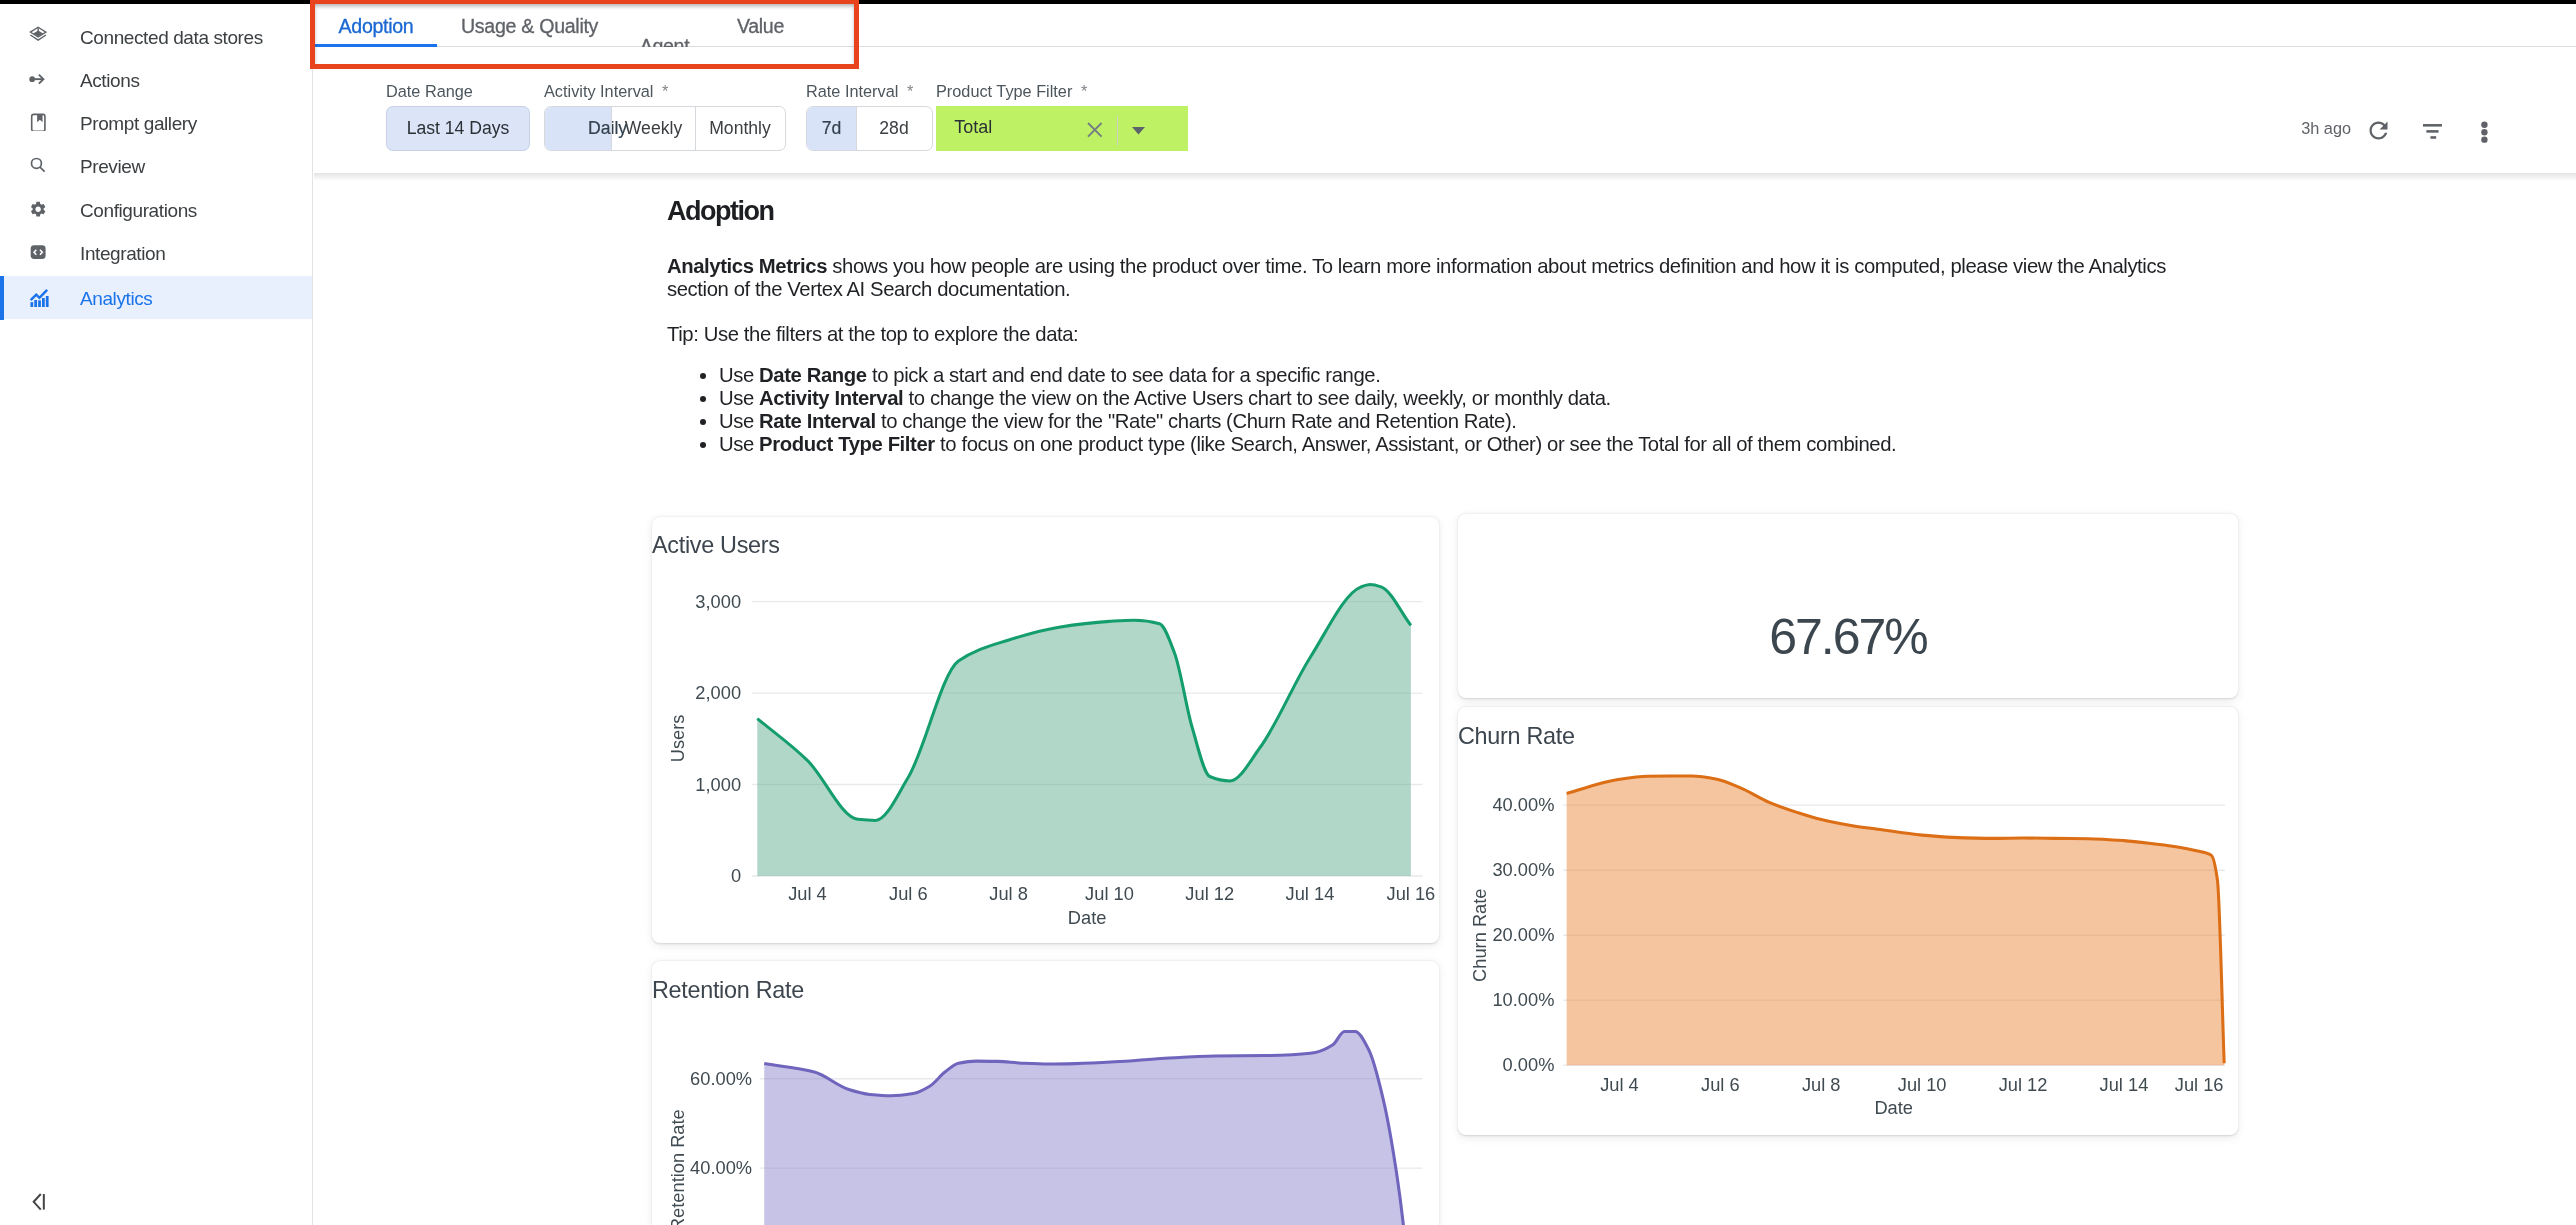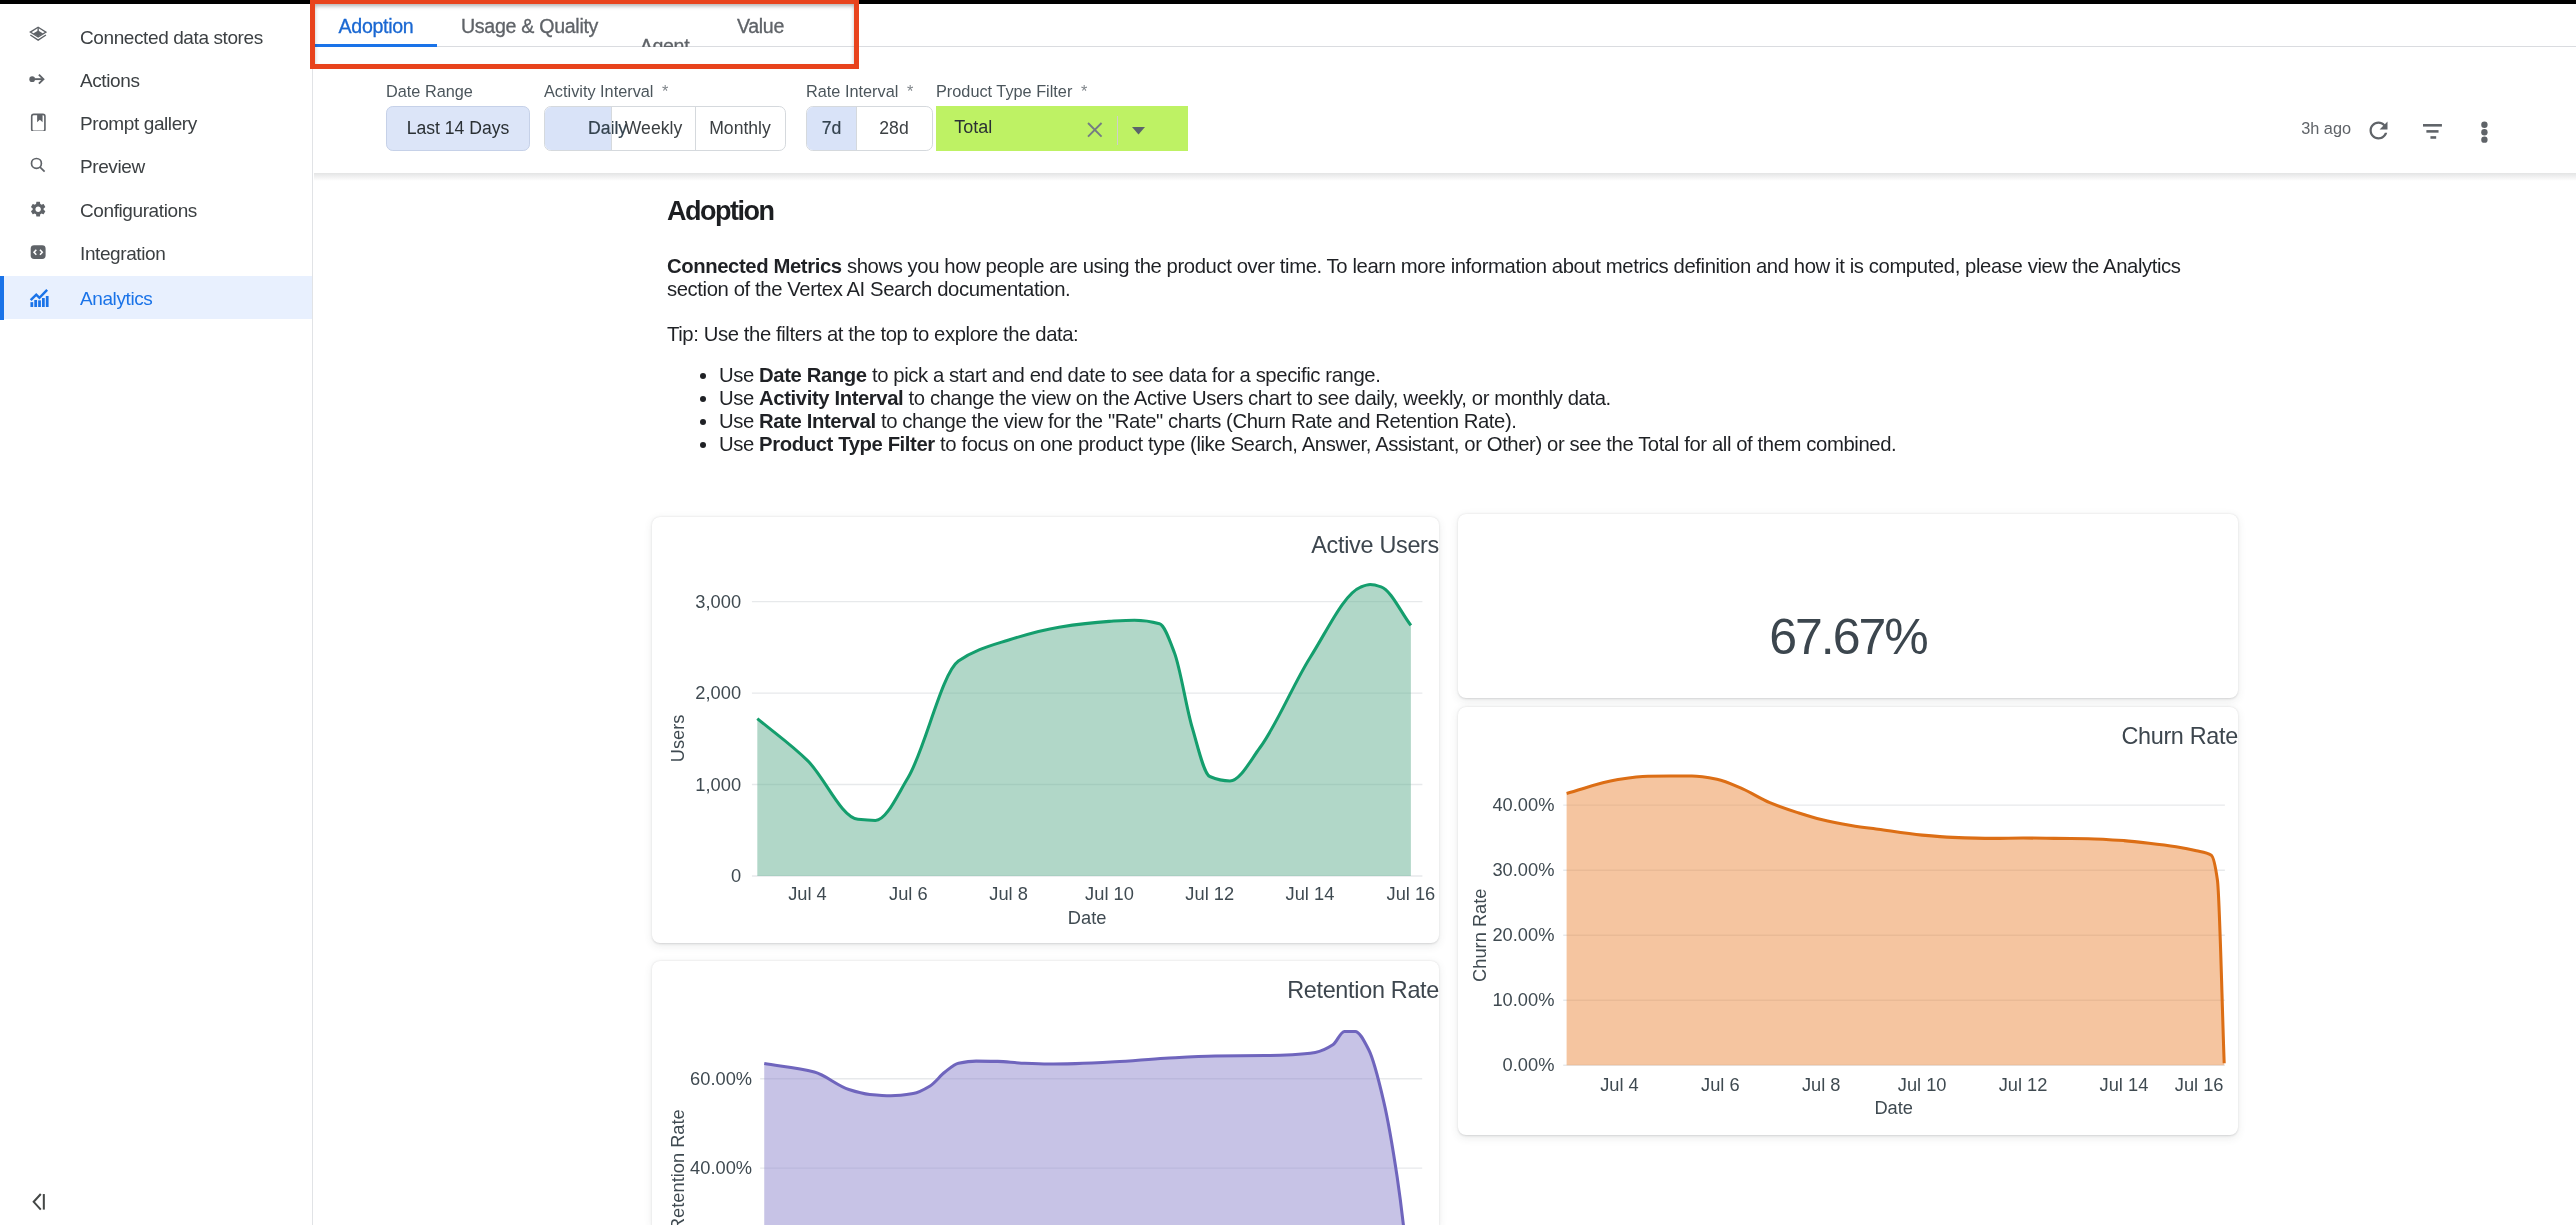--- a/index.html
+++ b/index.html
@@ -57,21 +57,21 @@
 #bullets { left:667px; top:364px; }
 #bullets li { margin-left:52px; line-height:23px; }
 b { font-weight:700; }
 
 .card { position:absolute; background:#fff; border-radius:8.1px;
   box-shadow:0 0.7px 2px rgba(60,64,67,.16), 0 2.7px 8.1px rgba(60,64,67,.10); overflow:hidden; }
 #card-au { left:652px; top:517px; width:787px; height:426px; }
 #card-wow { left:1458px; top:514px; width:780px; height:184px; }
 #card-ch { left:1458px; top:707px; width:780px; height:428px; }
 #card-rt { left:652px; top:961px; width:787px; height:264px; border-radius:8.1px 8.1px 0 0; }
-.ctitle { position:absolute; left:0; width:100%; text-align:right; font-size:23.4px; letter-spacing:-0.3px; color:#3d464e; }
+.ctitle { position:absolute; left:0; width:100%; text-align:left; font-size:23.4px; letter-spacing:-0.3px; color:#3d464e; }
 .bignum { position:absolute; left:0; width:100%; text-align:center; font-size:50px;
   letter-spacing:-2px; color:#3c464e; }
 .chart { position:absolute; left:0; top:0; }
 .chart text { font-size:27px; fill:#3f4a51; }
 .chart .grid { stroke:#e7e9eb; stroke-width:2; }
 </style>
 </head>
 <body>
 <div class="abs" id="topbar"></div>
 
@@ -189,21 +189,21 @@
     <circle cx="6.5" cy="5.5" r="4.7"></circle>
     <circle cx="6.5" cy="16.5" r="4.7"></circle>
     <circle cx="6.5" cy="27.5" r="4.7"></circle>
   </g>
 </svg>
 
 <div class="abs" id="redrect"></div>
 
 <div class="abs" id="content"></div>
 <div class="abs" id="h1">Adoption</div>
-<div class="abs body" id="para"><b>Connected Metrics</b> shows you how people are using the product over time. To learn more information about metrics definition and how it is computed, please view the Analytics<br>section of the Vertex AI Search documentation.</div>
+<div class="abs body" id="para"><b>Analytics Metrics</b> shows you how people are using the product over time. To learn more information about metrics definition and how it is computed, please view the Analytics<br>section of the Vertex AI Search documentation.</div>
 <div class="abs body" id="tip">Tip: Use the filters at the top to explore the data:</div>
 <ul class="abs body" id="bullets">
   <li>Use <b>Date Range</b> to pick a start and end date to see data for a specific range.</li>
   <li>Use <b>Activity Interval</b> to change the view on the Active Users chart to see daily, weekly, or monthly data.</li>
   <li>Use <b>Rate Interval</b> to change the view for the "Rate" charts (Churn Rate and Retention Rate).</li>
   <li>Use <b>Product Type Filter</b> to focus on one product type (like Search, Answer, Assistant, or Other) or see the Total for all of them combined.</li>
 </ul>
 
 <div class="card" id="card-au">
   <div class="ctitle" style="top:15px;">Active Users</div>

